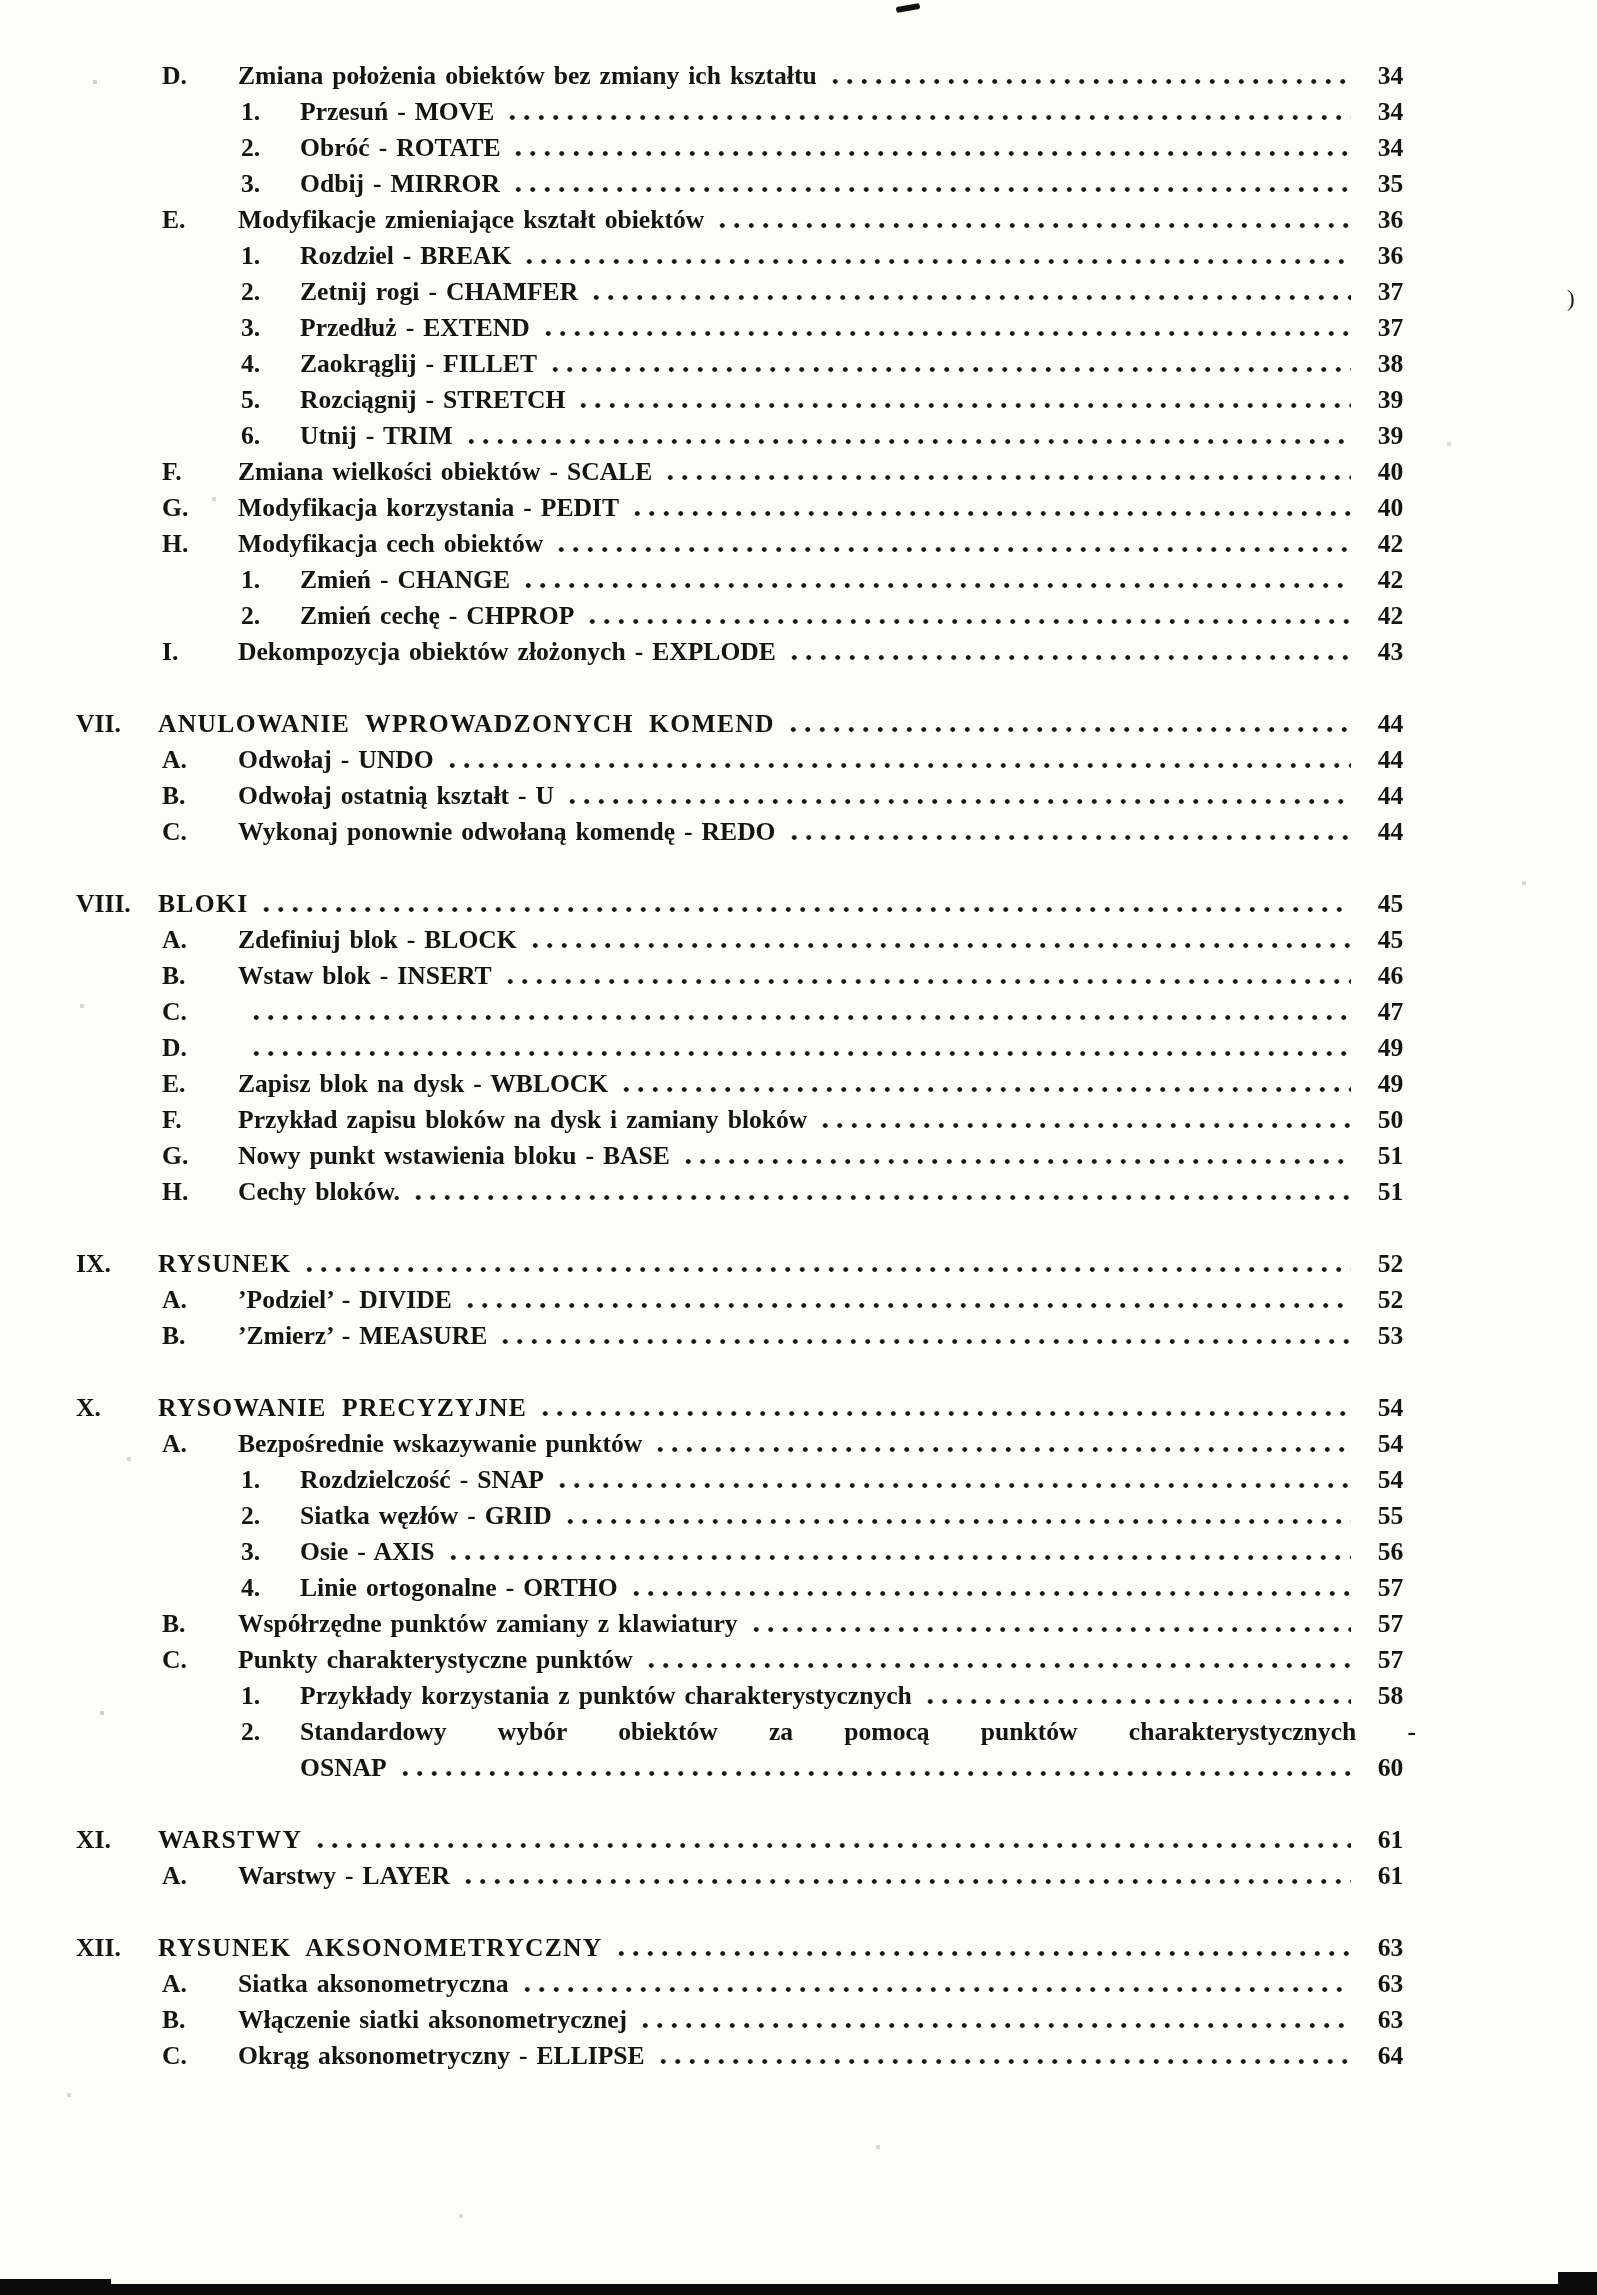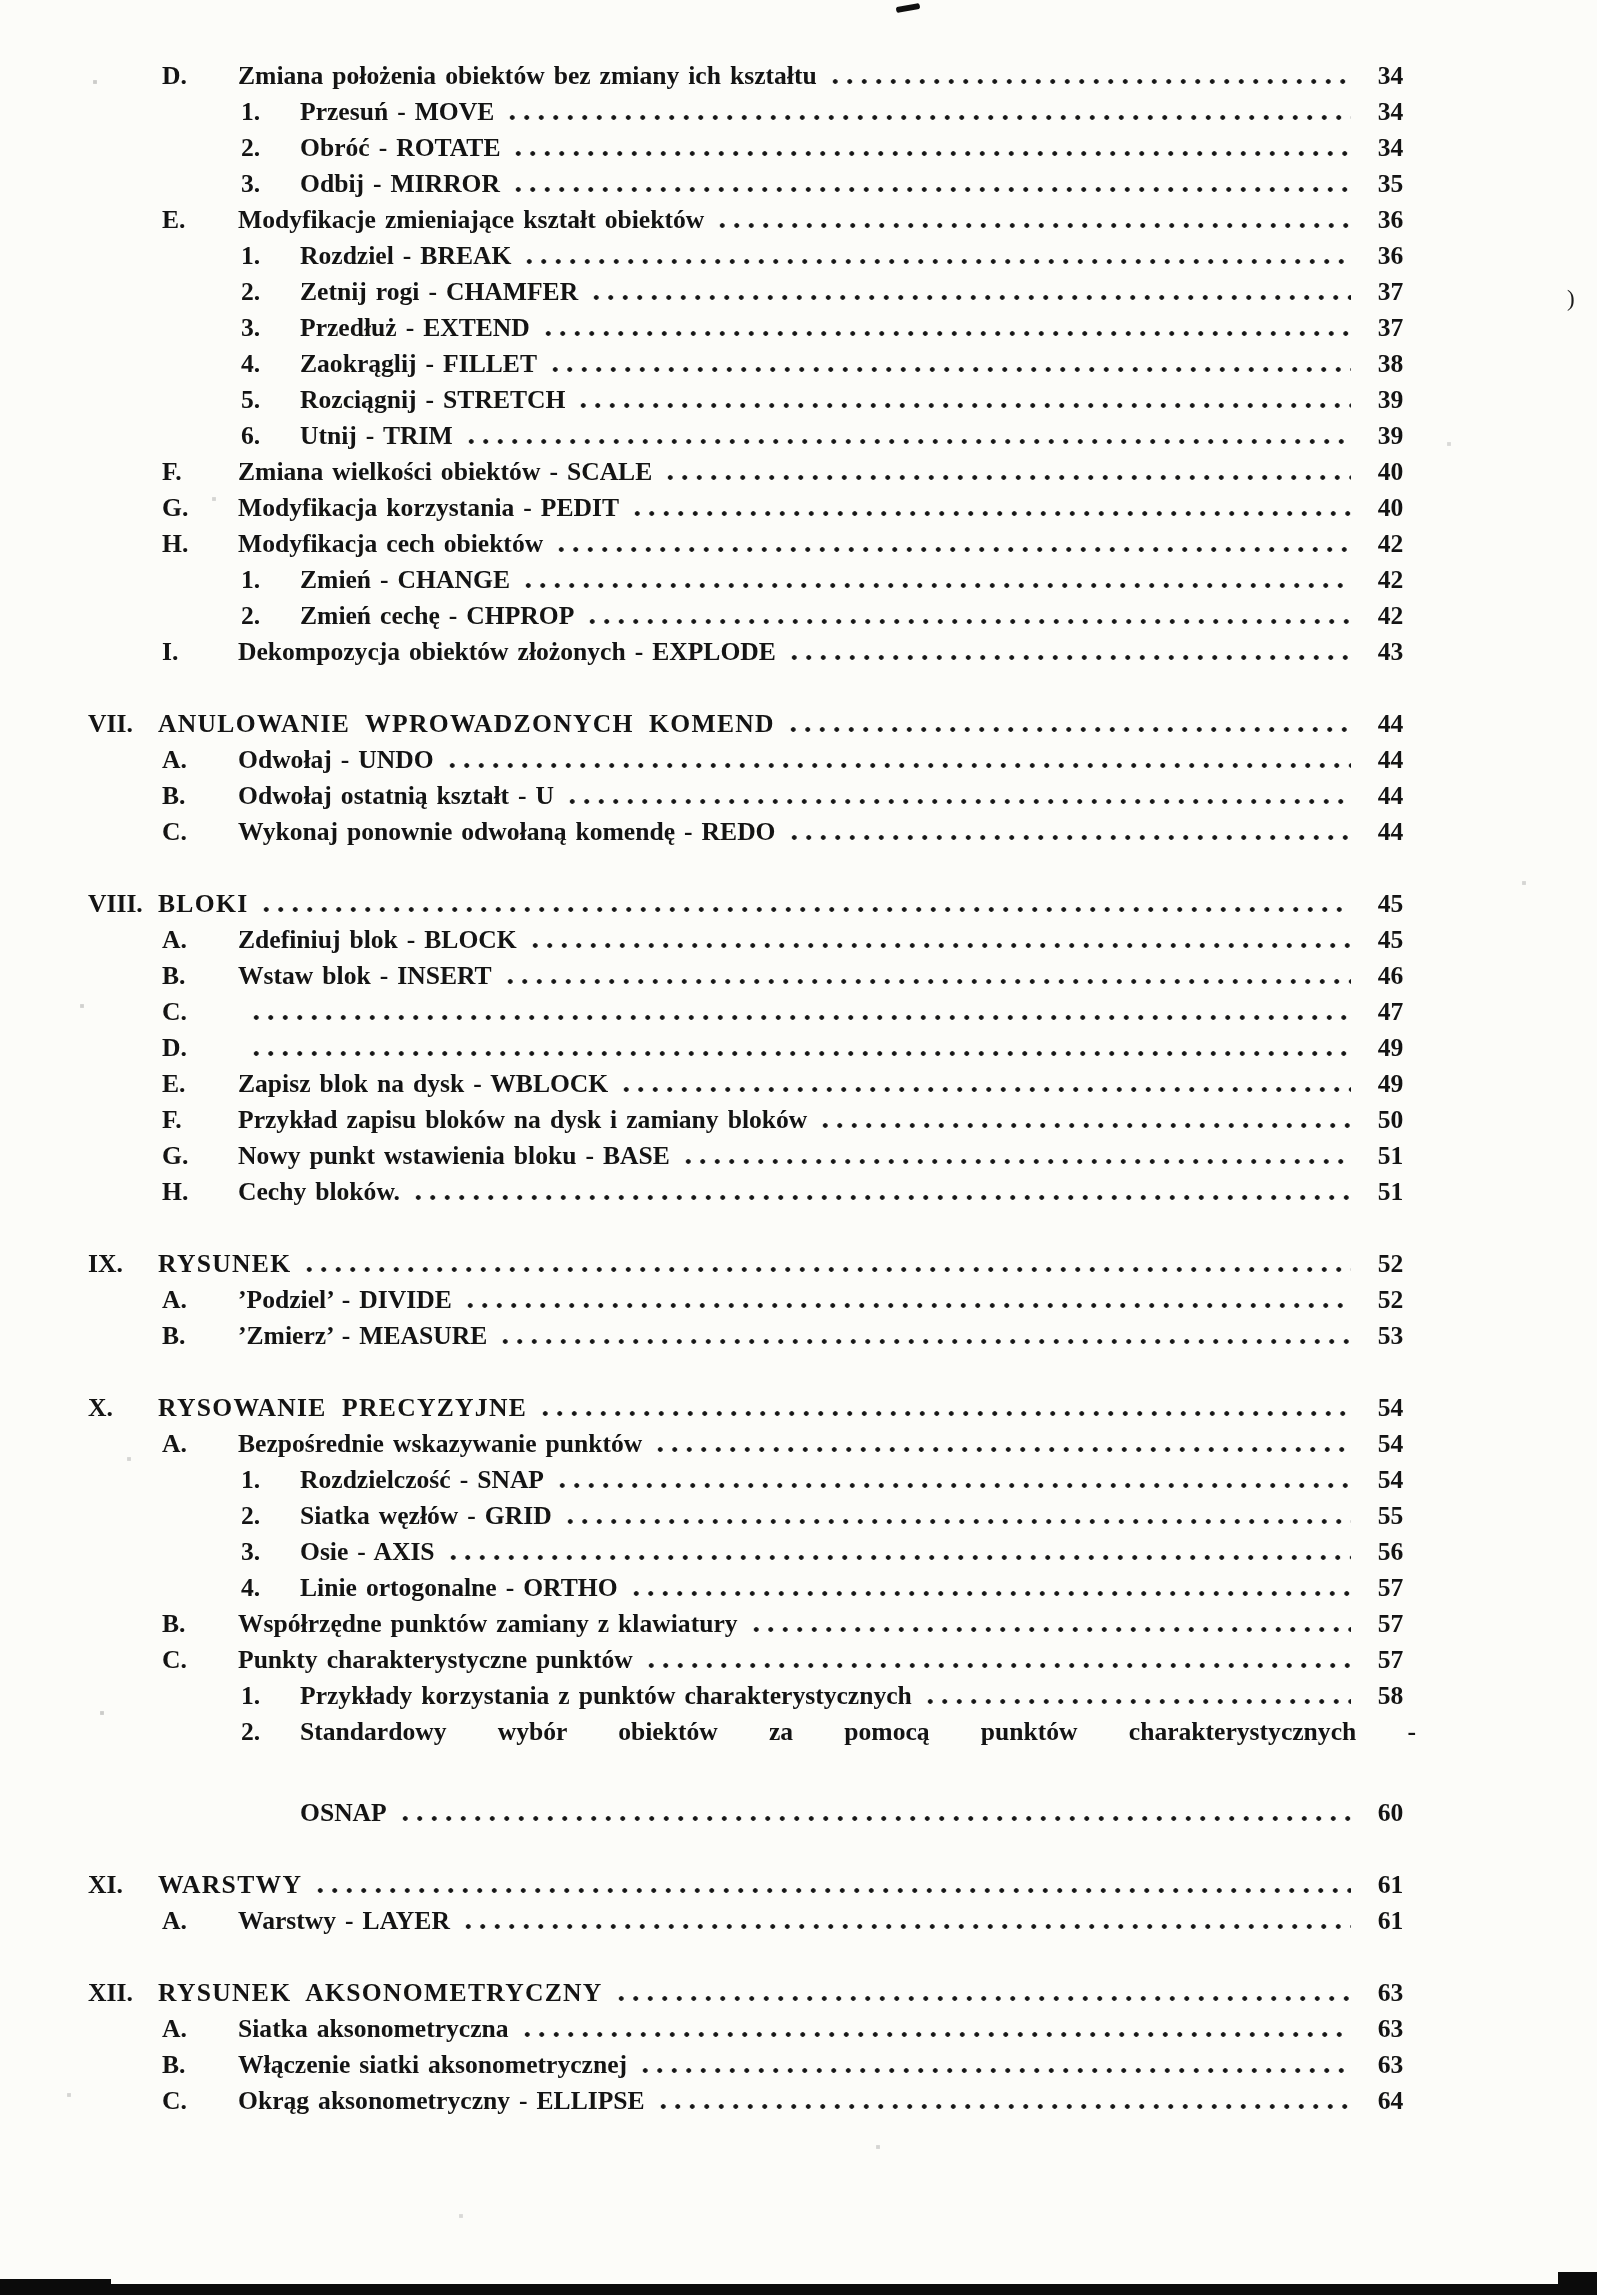--- a/index.html
+++ b/index.html
@@ -30,27 +30,27 @@
   }
   .content{position:absolute;left:0;top:58px;right:0;}
   .row{
     position:relative;display:flex;align-items:baseline;
     height:36px;line-height:36px;font-size:25.6px;
     padding-right:181px;box-sizing:border-box;
   }
   .row.gap{margin-top:36px;}
   .label{position:absolute;top:0;white-space:nowrap;}
   .level-roman{padding-left:158px;}
-  .level-roman .label{left:88px;}
+  .level-roman .label{left:76px;}
   .level-roman .text{letter-spacing:1.3px;word-spacing:7.7px;}
   .level-letter{padding-left:238px;}
   .level-letter .label{left:162px;}
   .level-num{padding-left:300px;}
   .level-num .label{left:241px;}
-  .level-cont{padding-left:300px;margin-top:45px;}
+  .level-cont{padding-left:300px;}
   .text{white-space:nowrap;word-spacing:2.6px;}
   .row.justify .text{
     flex:1 1 auto;white-space:normal;
     text-align:justify;text-align-last:justify;
   }
   .dots{
     flex:1 1 auto;height:5.1px;min-width:20.4px;
     margin:0 13.6px 0 11px;
     background-image:radial-gradient(circle,#161616 2px,rgba(0,0,0,0) 2.7px);
     background-size:14.5px 5.1px;background-repeat:repeat-x;background-position:left bottom;

